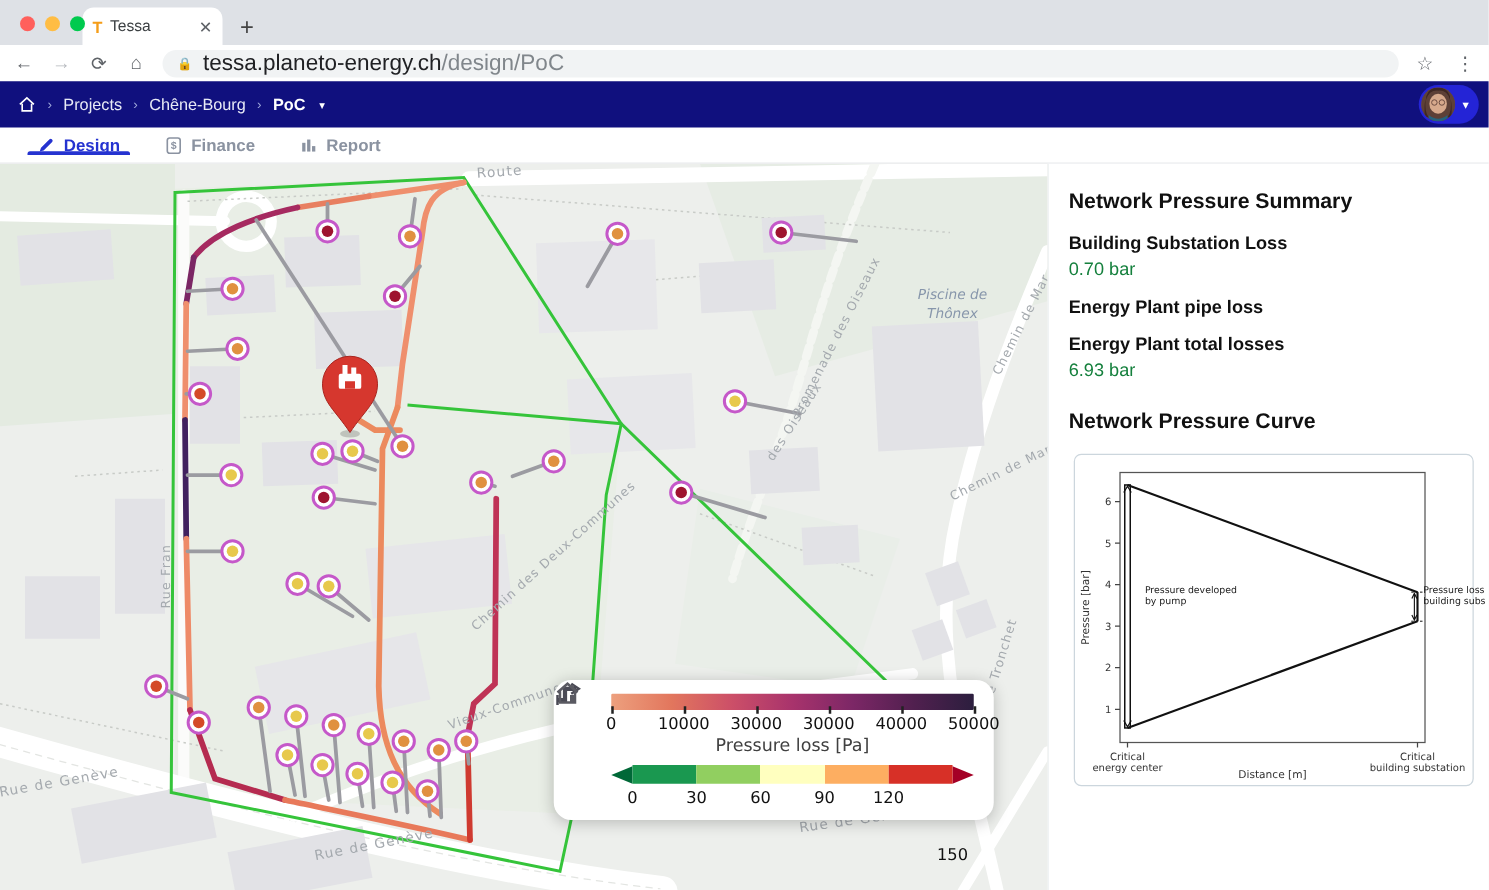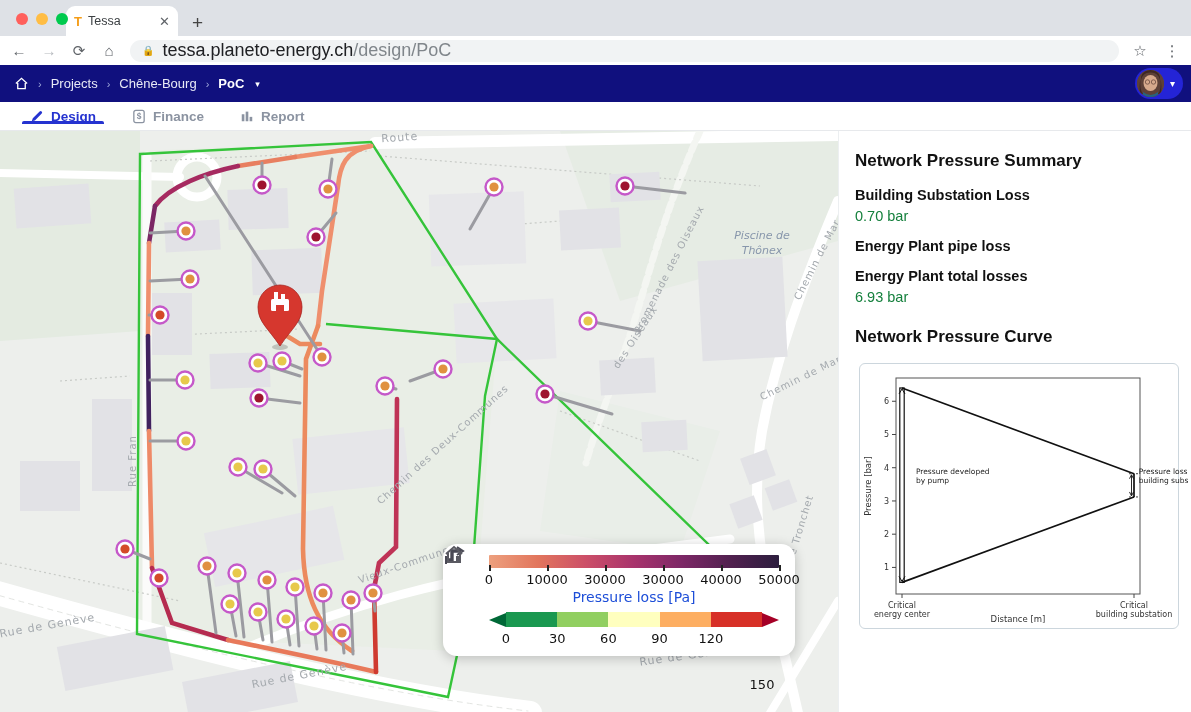--- a/index.html
+++ b/index.html
@@ -53,21 +53,21 @@
   
   .legend{position:absolute;left:443px;top:413px;width:352px;background:#fff;border-radius:14px;box-shadow:0 2px 12px rgba(0,0,0,.22);padding:11px 16px 10px 12px;}
   .lrow{display:flex;align-items:flex-start;gap:10px;margin-bottom:7px;}
   .lrow:last-child{margin-bottom:0;}
   .licon{width:24px;padding-top:2px;flex:0 0 24px;color:#4a4a55;}
   .lbar-zone{flex:1;}
   .cbar{height:13px;border-radius:1px;position:relative;}
   .cbar .tickmark{position:absolute;bottom:-3px;width:1.5px;height:6px;background:#222;}
   .ticks{position:relative;height:15px;margin-top:4px;}
   .ticks span{position:absolute;transform:translateX(-50%);font-size:13px;color:#111;font-family:"DejaVu Sans",sans-serif;}
-  .cbar-label{text-align:center;font-size:14px;color:#1d4ed8;margin-top:2px;font-family:"DejaVu Sans",sans-serif;}
+  .cbar-label{text-align:center;font-size:14px;color:#404040;margin-top:2px;font-family:"DejaVu Sans",sans-serif;}
   .heatbar{display:flex;align-items:center;height:15px;}
   .h-arrow-l{width:0;height:0;border-top:7.5px solid transparent;border-bottom:7.5px solid transparent;}
   .h-arrow-r{width:0;height:0;border-top:7.5px solid transparent;border-bottom:7.5px solid transparent;}
   .h-body{flex:1;display:flex;height:15px;position:relative;}
   .h-body div{flex:1;}
   .heat-ticks{margin:4px 17px 0 17px;}
 
   
   .panel{width:353px;height:582px;background:#fff;border-left:1px solid #eceff1;padding:20px 0 0 16px;overflow:hidden;}
   .panel h2{font-size:17px;color:#111;margin-bottom:16px;}

